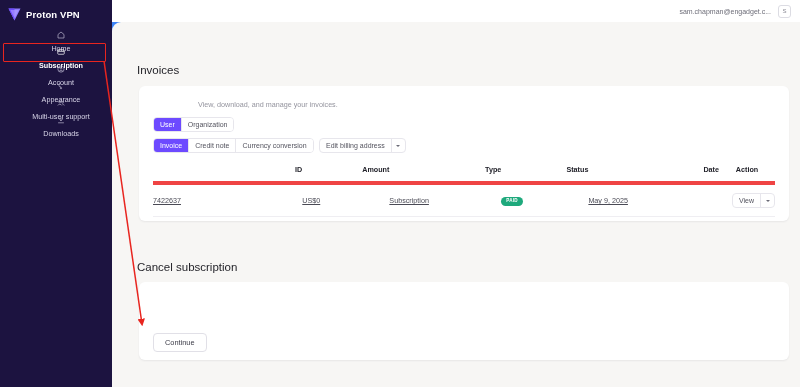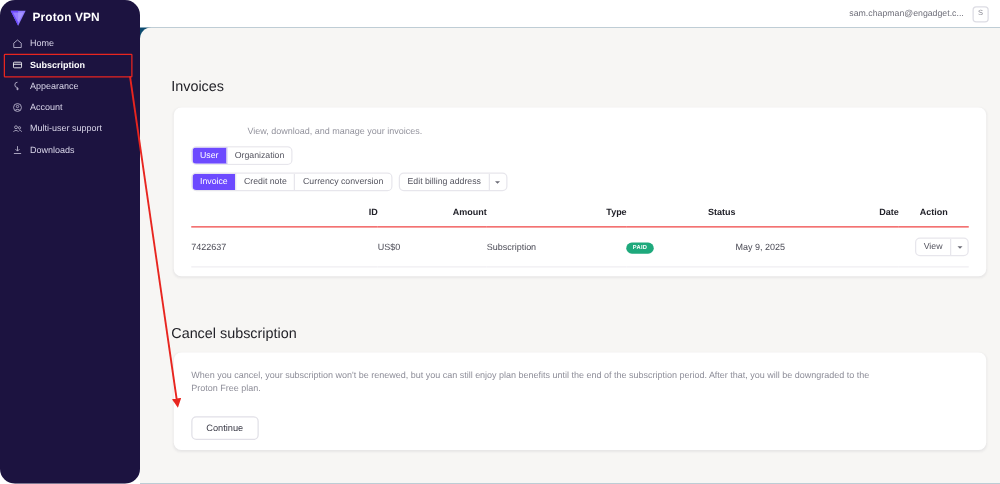--- a/index.html
+++ b/index.html
@@ -11,46 +11,45 @@
   }
   #app { position: relative; width: 800px; height: 387px; display: flex; }
 
   
   .sidebar {
     width: 112px; height: 387px;
     background: #1c1340;
     flex: 0 0 112px;
     position: relative;
     z-index: 2;
-    border-radius: 12px;
   }
   .brand {
     display: flex; align-items: center; gap: 5px;
     padding: 6px 0 0 8px; height: 22px;
   }
   .brand-logo { width: 13px; height: 14px; flex: 0 0 13px; }
   .brand-text {
     color: #ffffff; font-size: 9.5px; font-weight: bold;
     letter-spacing: .1px; white-space: nowrap;
   }
   .nav { margin-top: 9px; }
   .nav-item {
-    display: flex; align-items: flex-start; gap: 6px;
+    display: flex; align-items: center; gap: 6px;
     height: 17px; padding-left: 10px;
-    color: #d8d5e8; font-size: 7.2px; white-space: nowrap;
+    color: #d8d5e8; font-size: 7.2px; white-space: nowrap; flex-direction: column;
   }
   .nav-item .nic { width: 8px; height: 8px; flex: 0 0 8px; display:block; }
   .nav-item .nic svg { display: block; }
   .nav-label { line-height: 1; }
   .nav-item.active .nav-label { color: #ffffff; font-weight: bold; }
 
   
   .right {
     flex: 1 1 auto; height: 387px;
-    background: #0c4a6e;
+    background: #3b82f6;
     position: relative;
   }
   .topbar {
     height: 22px; width: 100%;
     background: #ffffff;
     display: flex; align-items: center; justify-content: flex-end;
     padding-right: 9px; gap: 7px;
   }
   .account-email {
     font-size: 7px; color: #6d6d78; white-space: nowrap;
@@ -112,22 +111,22 @@
   }
 
   
   table.inv { width: 100%; border-collapse: collapse; }
   table.inv th {
     text-align: right; font-size: 7.2px; color: #22222a; font-weight: bold;
     padding: 0 0 7px 0; white-space: nowrap;
   }
   table.inv td {
     font-size: 7.2px; color: #4a4a55; padding: 8px 0 8px 0;
-    border-top: 1px solid #ef4444; border-bottom: 1px solid #efeef2;
-    white-space: nowrap; vertical-align: middle;
+    border-top: 4px solid #ef4444; border-bottom: 1px solid #efeef2;
+    white-space: nowrap; vertical-align: middle; text-decoration: underline;
   }
   .badge-paid {
     display: inline-flex; align-items: center; justify-content: center;
     background: #1ea97c; color: #ffffff;
     font-size: 4.6px; font-weight: bold; letter-spacing: .2px;
     border-radius: 7px; padding: 2px 5px; line-height: 1;
   }
   .action-cell { text-align: right; }
   .action-wrap { display: inline-flex; }
 
@@ -181,37 +180,37 @@
             <rect x="1.5" y="3.5" width="13" height="9" rx="1.5"></rect>
             <path d="M1.5 6.8 H14.5"></path>
           </svg>
         </span>
         <span class="nav-label">Subscription</span>
       </div>
 
       <div class="nav-item">
         <span class="nic">
           <svg viewBox="0 0 16 16" width="8" height="8" fill="none" stroke="#b9b5cd" stroke-width="1.4">
+            <circle cx="8" cy="8" r="6.3"></circle>
+            <circle cx="8" cy="6.4" r="1.9"></circle>
+            <path d="M4.2 12.6 C5 10.6 11 10.6 11.8 12.6"></path>
+          </svg>
+        </span>
+        <span class="nav-label">Account</span>
+      </div>
+
+      <div class="nav-item">
+        <span class="nic">
+          <svg viewBox="0 0 16 16" width="8" height="8" fill="none" stroke="#b9b5cd" stroke-width="1.4">
             <path d="M8 1.5 A4.3 4.3 0 0 0 8 10.1"></path>
             <path d="M8 10.1 V14.3"></path>
             <path d="M5.9 12.3 H10.1"></path>
           </svg>
         </span>
         <span class="nav-label">Appearance</span>
-      </div>
-
-      <div class="nav-item">
-        <span class="nic">
-          <svg viewBox="0 0 16 16" width="8" height="8" fill="none" stroke="#b9b5cd" stroke-width="1.4">
-            <circle cx="8" cy="8" r="6.3"></circle>
-            <circle cx="8" cy="6.4" r="1.9"></circle>
-            <path d="M4.2 12.6 C5 10.6 11 10.6 11.8 12.6"></path>
-          </svg>
-        </span>
-        <span class="nav-label">Account</span>
       </div>
 
       <div class="nav-item">
         <span class="nic">
           <svg viewBox="0 0 16 16" width="8" height="8" fill="none" stroke="#b9b5cd" stroke-width="1.3">
             <circle cx="5.6" cy="5.6" r="2.3"></circle>
             <circle cx="11.2" cy="6.4" r="1.8"></circle>
             <path d="M1.6 13 C2.2 9.9 9 9.9 9.6 13"></path>
             <path d="M10.4 10 C12.6 10 14.3 11.2 14.5 13"></path>
           </svg>
@@ -299,21 +298,20 @@
                 </td>
               </tr>
             </tbody>
           </table>
         </div>
       </section>
 
       <h2 class="section-title" style="left:25px; top:239px;text-align:right;">Cancel subscription</h2>
 
       <section class="card" style="left:27px; top:260px; width:650px; height:78px;">
-        <p class="body-copy" style="position:absolute; left:14px; top:12px; width:555px;">When you cancel, your subscription won't be renewed, but you can still enjoy plan benefits until the end of the subscription period. After that, you will be downgraded to the Proton Free plan.</p>
         <button class="btn" style="position:absolute; left:14px; top:51px;">Continue</button>
       </section>
 
     </div>
   </div>
 
   <div class="overlay">
     <div class="hl-box" style="left:3px; top:43px; width:103px; height:19px;"></div>
     <svg width="800" height="387" style="position:absolute; left:0; top:0;">
       <defs>

